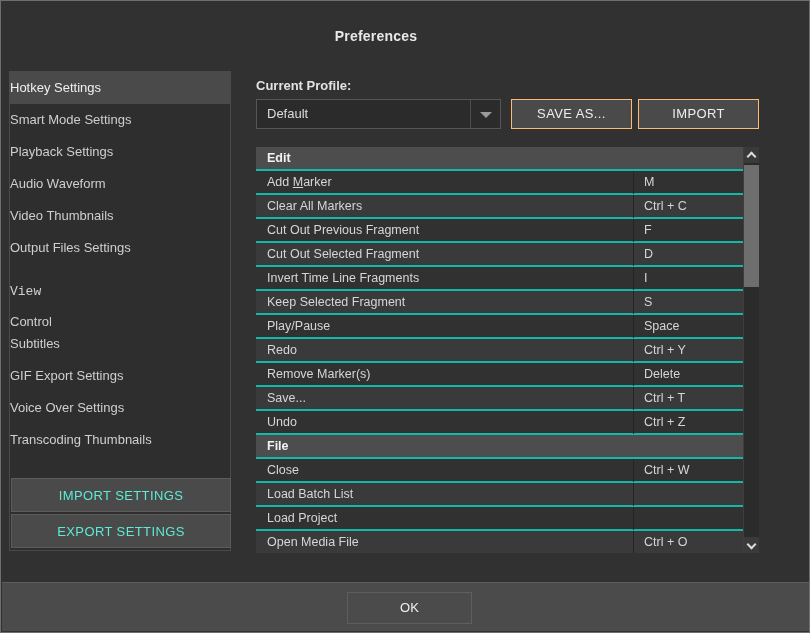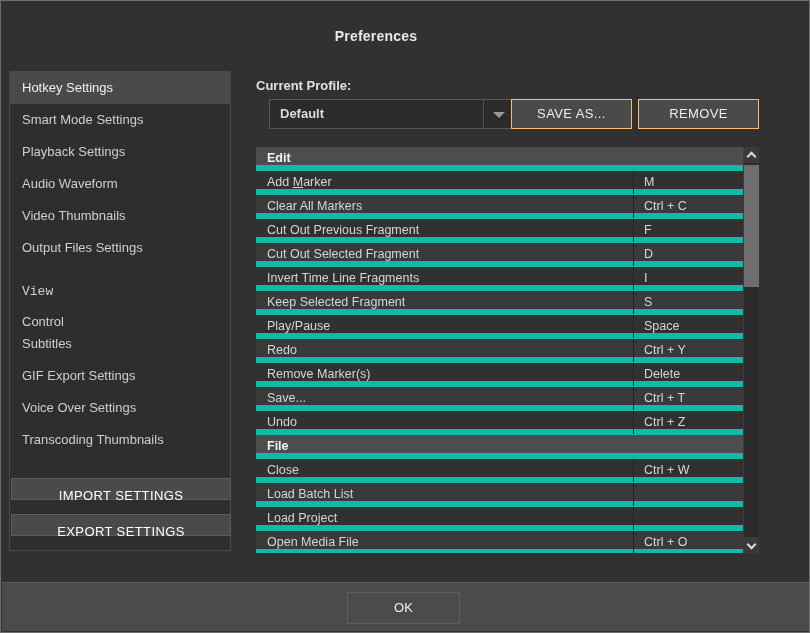--- a/index.html
+++ b/index.html
@@ -46,62 +46,60 @@
     width: 222px; height: 480px;
     background: #2e2e2e;
     border: 1px solid #4a4a4a;
   }
   .nav-item {
     position: absolute;
     left: 0;
     width: 220px;
     height: 32px;
     line-height: 32px;
-    padding-left: 12px;
     color: #cfcfcf;
     font-size: 13px;
     white-space: nowrap;
   }
   .nav-item.selected {
     background: #4a4a4a;
     color: #f0f0f0;
   }
 
   .side-btn {
     position: absolute;
     left: 1px;
     width: 220px;
-    height: 22px;
+    height: 34px;
     line-height: 33px;
     text-align: center;
     background: #4a4a4a;
     border: 1px solid #5c5c5c;
-    color: #ffffff;
+    color: #5eead4;
     font-size: 13px;
     letter-spacing: 0.4px;
   }
   #btn-import { top: 406px; }
   #btn-export { top: 442px; }
 
   
   #profile-label {
     position: absolute;
     left: 255px; top: 77px;
     color: #e2e2e2;
     font-size: 13px;
     font-weight: bold;
   }
 
   #profile-combo {
     position: absolute;
-    left: 268px; top: 98px;
+    left: 255px; top: 98px;
     width: 245px; height: 30px;
     background: #2b2b2b;
     border: 1px solid #565656;
-    font-weight: bold;
   }
   #profile-value {
     position: absolute;
     left: 10px; top: 0;
     line-height: 28px;
     color: #dcdcdc;
     font-size: 13px;
   }
   #combo-arrow-box {
     position: absolute;
@@ -143,21 +141,21 @@
   }
   #table-body {
     position: absolute;
     left: 0; top: 0;
     width: 487px;
   }
   .row {
     position: relative;
     width: 487px;
     height: 24px;
-    border-bottom: 6px solid #14b8a6;
+    border-bottom: 2px solid #14b8a6;
   }
   .row.even { background: #3a3a3a; }
   .row.odd  { background: #313131; }
   .row.group {
     background: #4d4d4d;
   }
   .cell-name {
     position: absolute;
     left: 11px; top: 0;
     line-height: 23px;
@@ -221,21 +219,21 @@
   #footer {
     position: absolute;
     left: 1px; bottom: 1px;
     width: 808px; height: 49px;
     background: #4b4b4b;
     border-top: 1px solid #5c5c5c;
   }
   #btn-ok {
     position: absolute;
     left: 345px; top: 9px;
-    width: 113px; height: 32px;
+    width: 125px; height: 32px;
     line-height: 30px;
     text-align: center;
     background: #4b4b4b;
     border: 1px solid #5e5e5e;
     color: #f0f0f0;
     font-size: 13px;
   }
 </style>
 </head>
 <body>
@@ -268,21 +266,21 @@
   <div id="profile-label">Current Profile:</div>
 
   <div id="profile-combo">
     <div id="profile-value">Default</div>
     <div id="combo-arrow-box">
       <div id="combo-arrow"></div>
     </div>
   </div>
 
   <div class="top-btn" id="btn-saveas">SAVE AS...</div>
-  <div class="top-btn" id="btn-remove">REMOVE</div>
+  <div class="top-btn" id="btn-remove">IMPORT</div>
 
   <div id="table-wrap">
     <div id="table-body">
         <div class="row group">
           <div class="cell-name">Edit</div>
           <div class="cell-key"></div>
         </div>
         <div class="row odd">
           <div class="cell-name">Add <span class="accel">M</span>arker</div>
           <div class="col-divider"></div>

